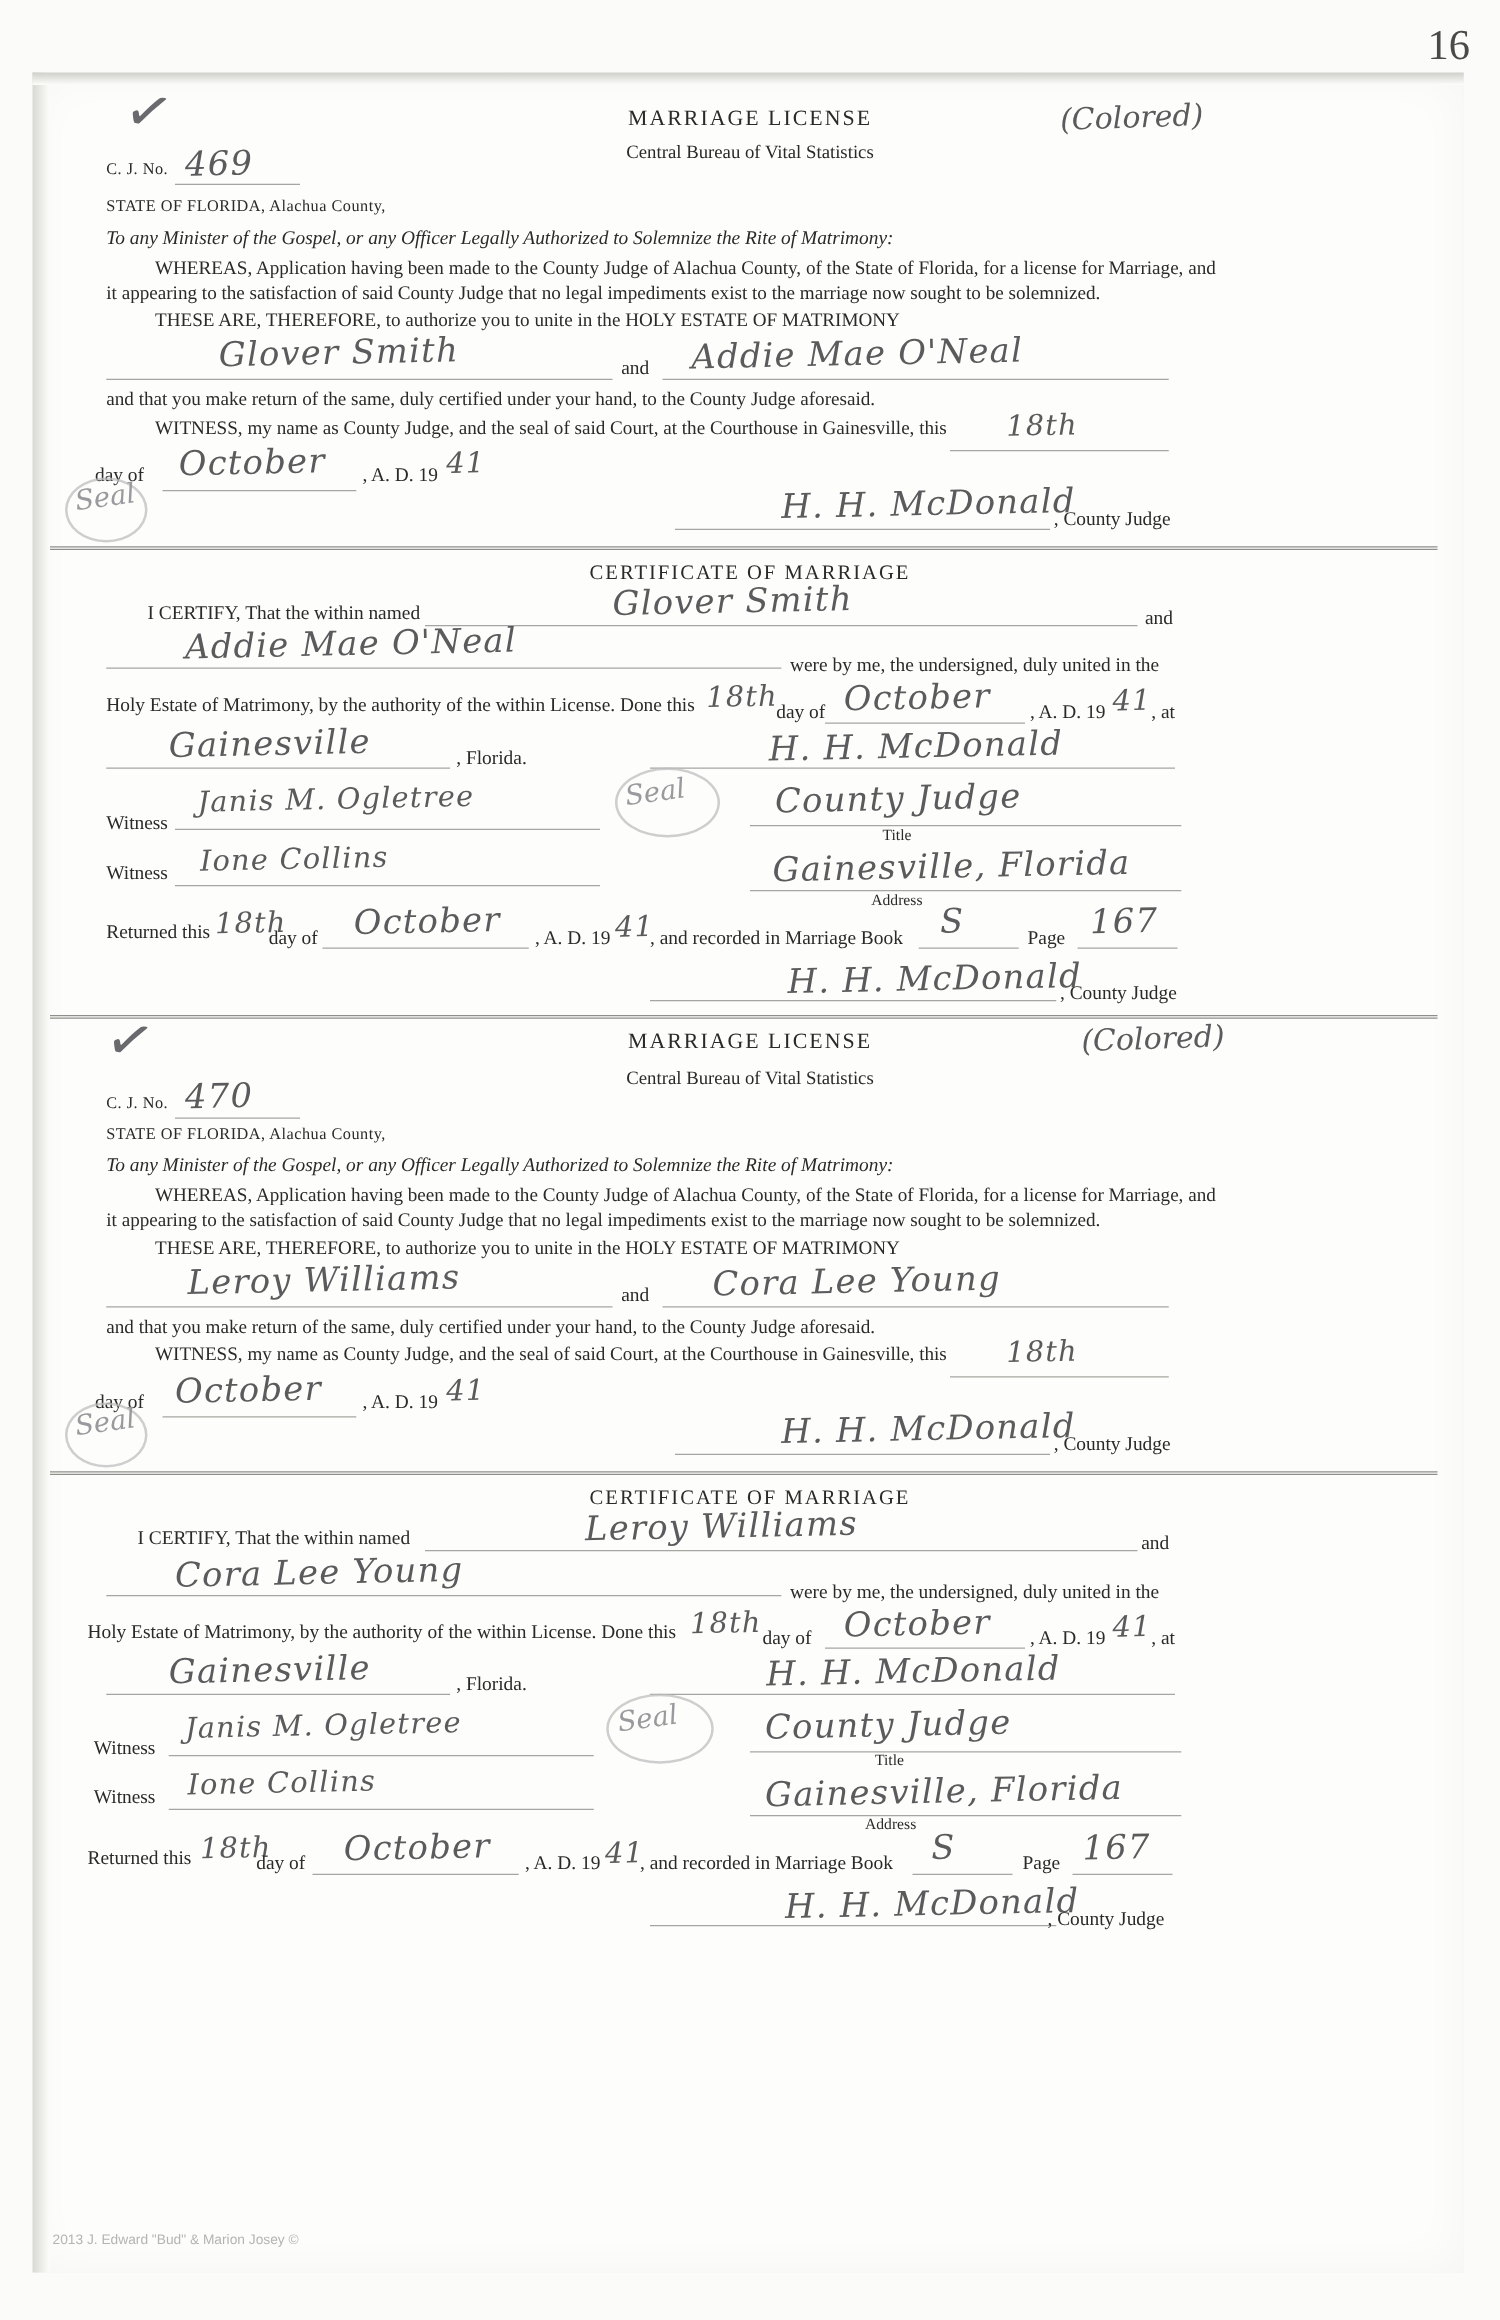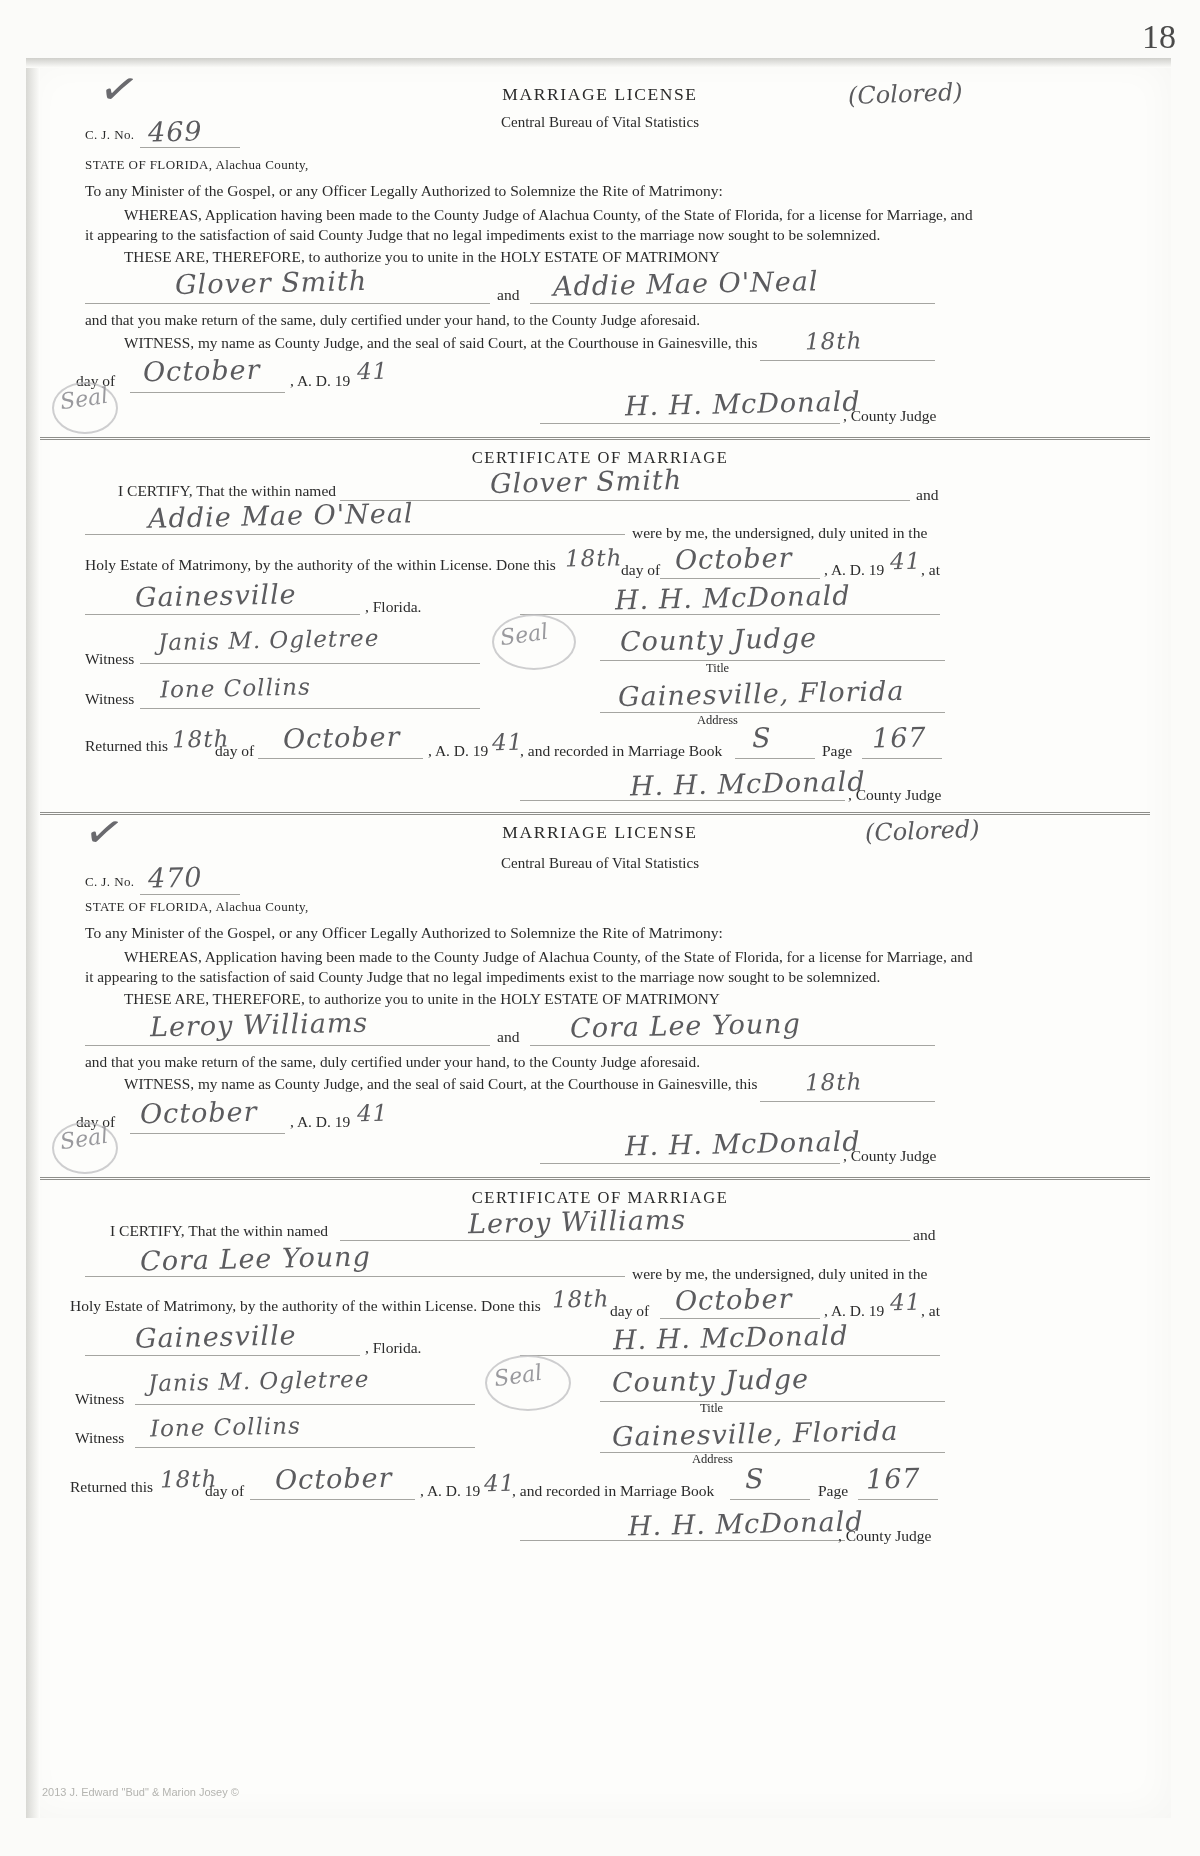--- a/index.html
+++ b/index.html
@@ -45,21 +45,21 @@
     color:#5b5b5e;
     letter-spacing:1px;
     transform:rotate(-1.2deg);
     white-space:nowrap;
   }
   .hand.lg{font-size:27px;}
   .hand.md{font-size:23px;}
   .t{position:absolute;white-space:nowrap;}
   .ctr{position:absolute;text-align:center;}
   .lbl{font-size:15.5px;}
-  .lbl-i{font-size:15.5px;}
+  .lbl-i{font-size:15.5px;font-style:italic;}
   .smallcap{font-size:13px;letter-spacing:.4px;}
   .title{font-size:17.5px;letter-spacing:1.6px;}
   .sub{font-size:15px;}
   .para{font-size:15.3px;line-height:20px;}
   .ul{border-bottom:1px solid #a5a5a1;position:absolute;height:0;}
   .tiny{font-size:12.5px;}
   .seal{
     position:absolute;
     font-family:"DejaVu Serif",serif;font-style:italic;
     color:#9a9a9e;font-size:22px;transform:rotate(-8deg);
@@ -82,21 +82,21 @@
   }
 </style>
 </head>
 <body>
 
 <div class="page">
   <div class="sheet"></div>
   <div class="scan-edge-left"></div>
   <div class="scan-edge-top"></div>
 
-  <div class="page-number">18</div>
+  <div class="page-number">16</div>
 
   <div class="check" style="left:100px;top:62px;">✓</div>
   <div class="colored" style="left:848px;top:80px;">(Colored)</div>
 
   <div class="ctr title" style="left:300px;top:84px;width:600px;">MARRIAGE  LICENSE</div>
   <div class="ctr sub" style="left:300px;top:114px;width:600px;">Central Bureau of Vital Statistics</div>
 
   <div class="t smallcap" style="left:85px;top:127px;">C. J. No.</div>
   <div class="ul" style="left:140px;top:147px;width:100px;"></div>
   <div class="t hand lg" style="left:148px;top:116px;">469</div>

